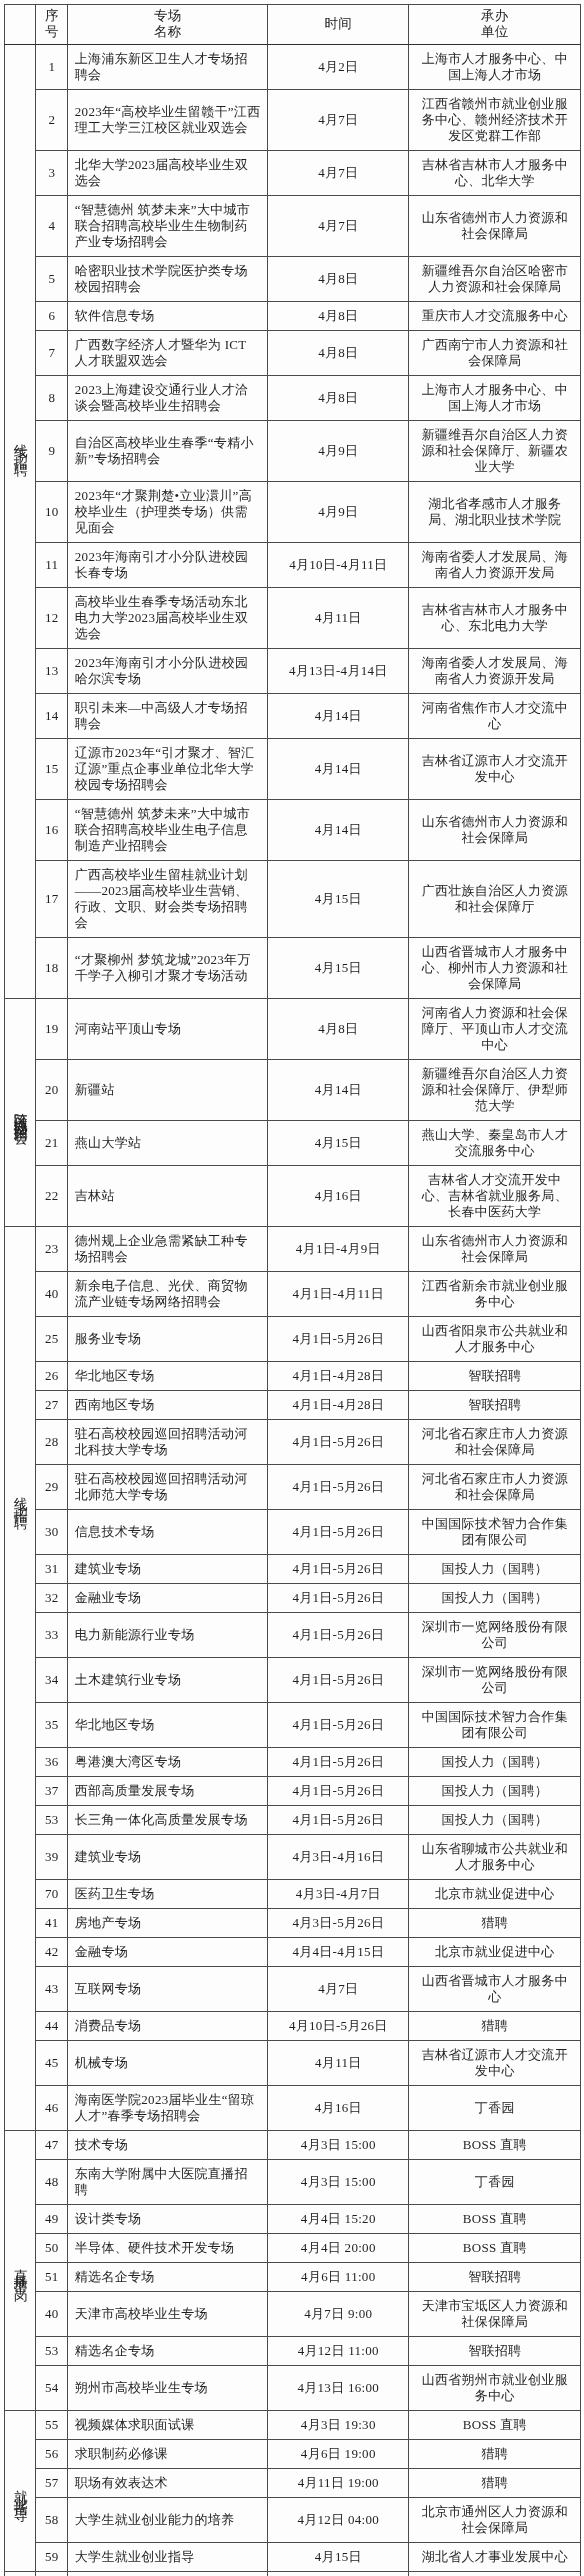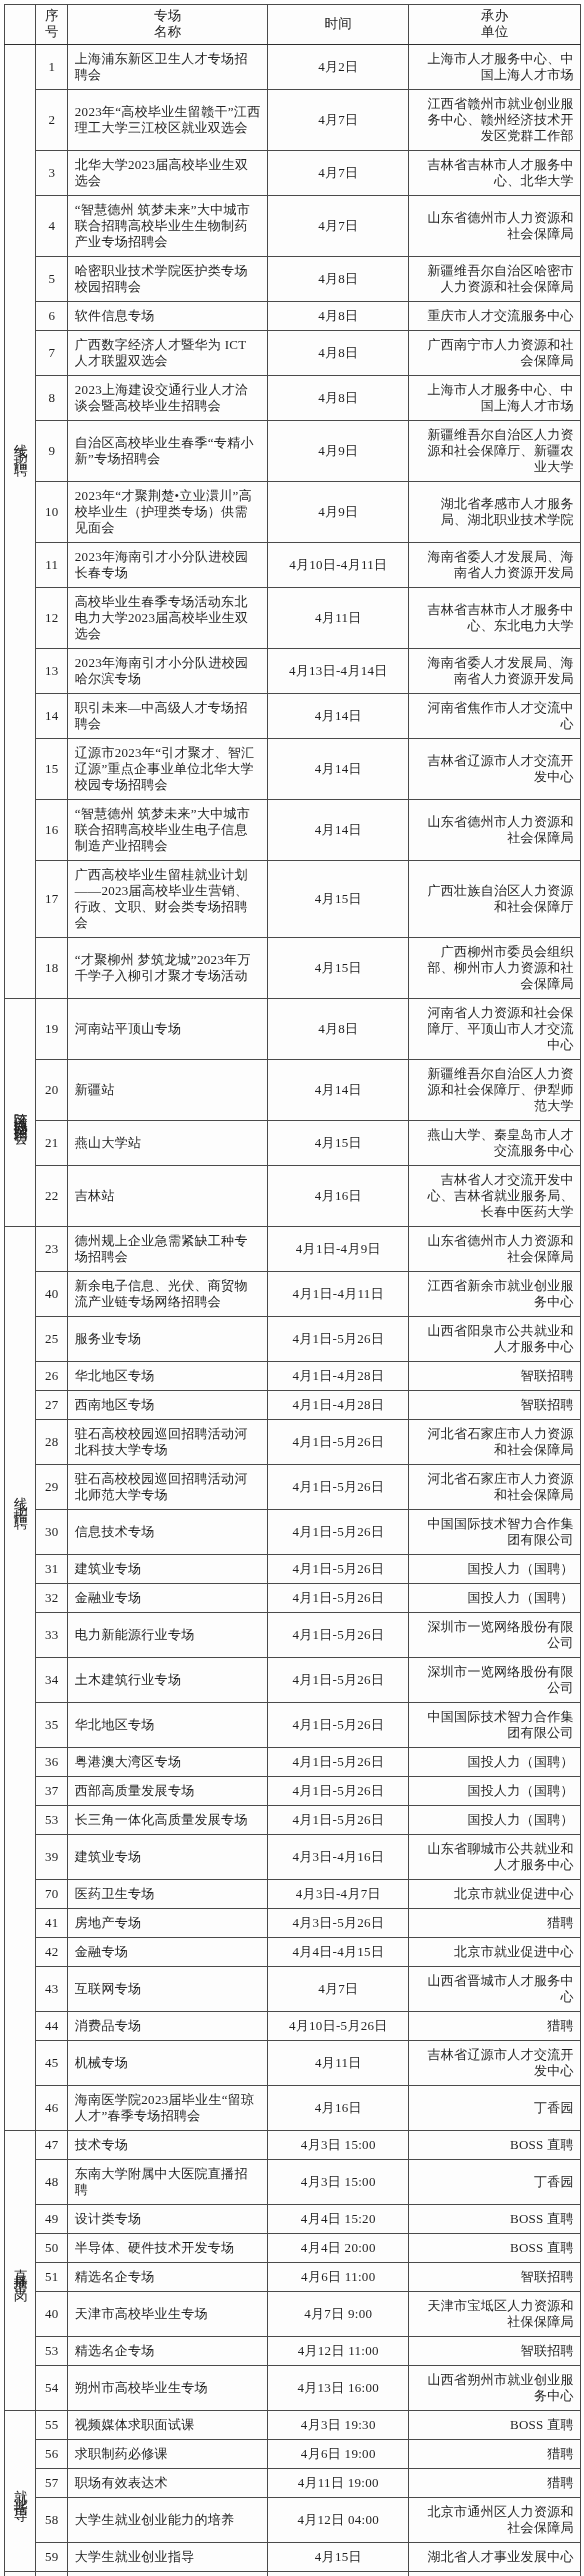--- a/index.html
+++ b/index.html
@@ -45,21 +45,21 @@
   tr.header-row th {
     text-align: center;
     white-space: pre-line;
     font-size: 13.5px;
     padding: 3.2px 2.2px;
     border-bottom: 1.6px solid #2e2e2e;
   }
   td.no-cell   { text-align: center; font-size: 13.5px; }
   td.name-cell { text-align: left; padding-left: 8.7px; }
   td.time-cell { text-align: center; }
-  td.org-cell  { text-align: right; padding-left: 7.6px; }
+  td.org-cell  { text-align: center; padding-left: 7.6px; }
 
   th.group-cell {
     position: relative;
     padding: 0;
     border-right: 1.1px solid #4a4a4a;
     border-top: 1.6px solid #2e2e2e;
     border-bottom: 1.6px solid #2e2e2e;
   }
   tr.group-start > td { border-top: 1.6px solid #2e2e2e; }
 
@@ -202,21 +202,21 @@
         <tr>
     <td class="no-cell">17</td>
     <td class="name-cell">广西高校毕业生留桂就业计划——2023届高校毕业生营销、行政、文职、财会类专场招聘会</td>
     <td class="time-cell">4月15日</td>
     <td class="org-cell">广西壮族自治区人力资源和社会保障厅</td>
   </tr>
         <tr>
     <td class="no-cell">18</td>
     <td class="name-cell">“才聚柳州 梦筑龙城”2023年万千学子入柳引才聚才专场活动</td>
     <td class="time-cell">4月15日</td>
-    <td class="org-cell">广西柳州市委员会组织部、柳州市人力资源和社会保障局</td>
+    <td class="org-cell">山西省晋城市人才服务中心、柳州市人力资源和社会保障局</td>
   </tr>
         <tr class="group-start">
     <th class="group-cell" rowspan="4">
             <div class="vlabel tight">跨区域巡回招聘会</div>
           </th>
           <td class="no-cell">19</td>
     <td class="name-cell">河南站平顶山专场</td>
     <td class="time-cell">4月8日</td>
     <td class="org-cell">河南省人力资源和社会保障厅、平顶山市人才交流中心</td>
   </tr>

